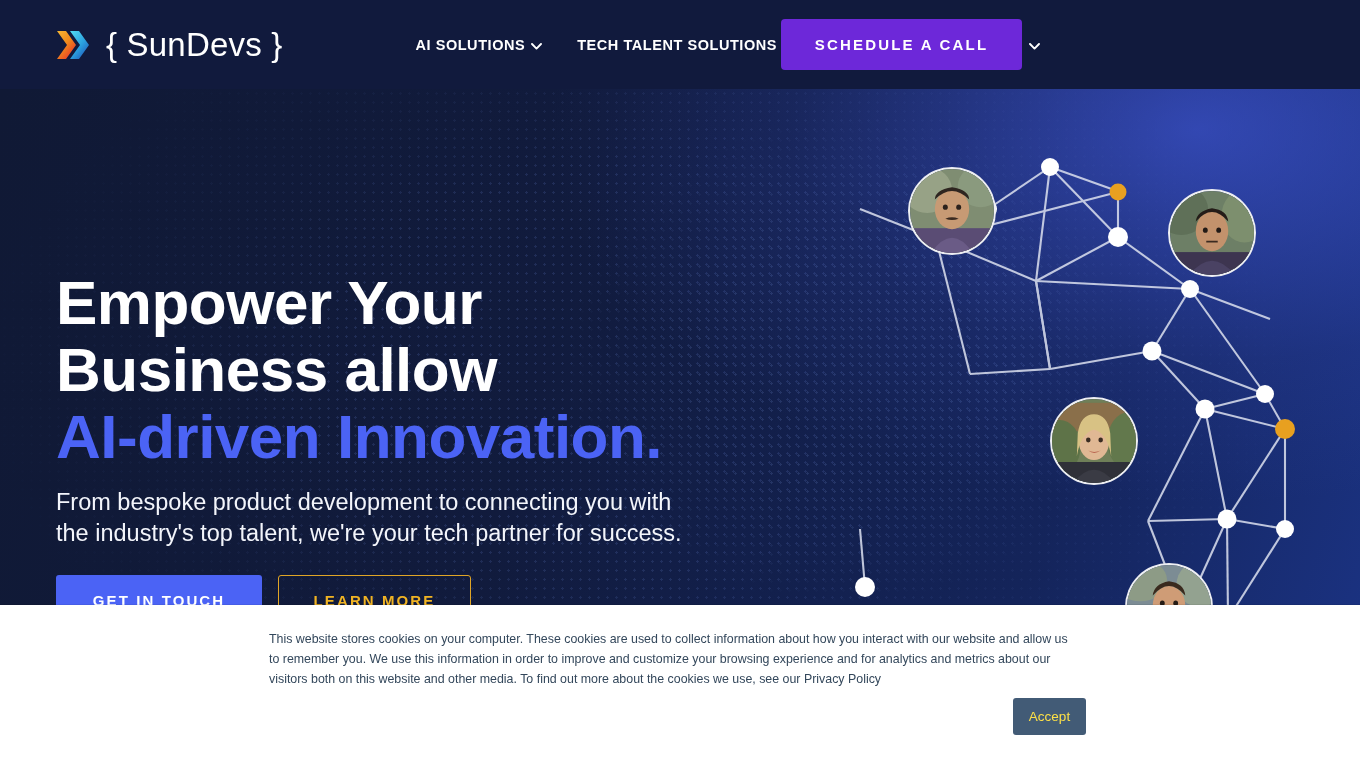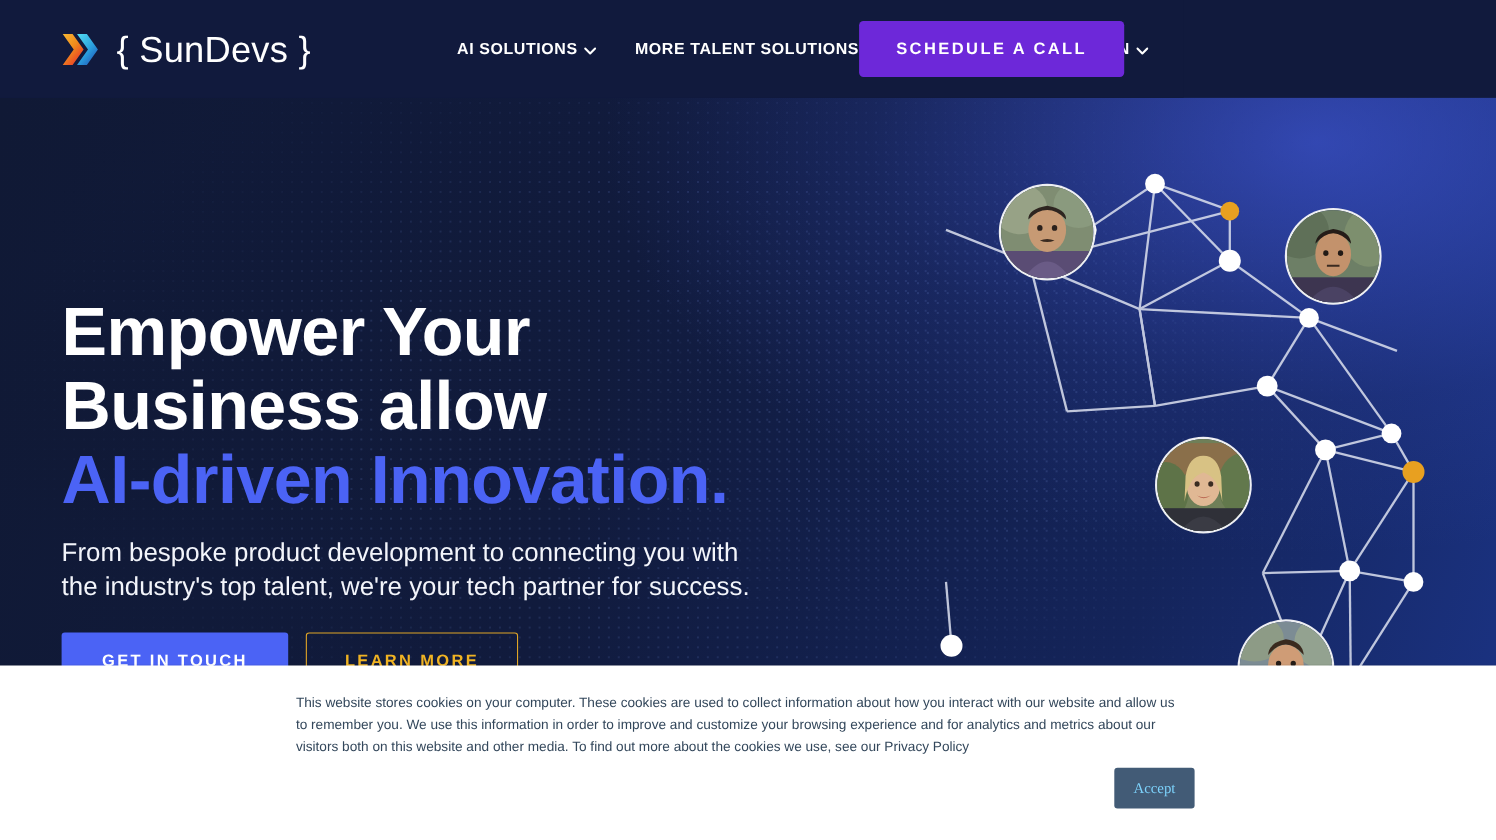--- a/index.html
+++ b/index.html
@@ -208,24 +208,24 @@
     color: #33475b;
     font-family: "Liberation Sans", sans-serif;
   }
   .cookie-accept {
     position: absolute;
     left: 1013px;
     top: 93px;
     width: 73px;
     height: 37px;
     background: #425b76;
-    color: #7dd3fc;
+    color: #fde047;
     border: none;
     border-radius: 3px;
-    font-family: Liberation Serif, serif;
+    font-family: Liberation Sans, sans-serif;
     font-size: 13.5px;
     cursor: pointer;
   }
 </style>
 </head>
 <body>
 
 <div class="page">
 
   <header class="header">
@@ -255,21 +255,21 @@
     <nav class="nav">
       <div class="nav-item">
         <span>AI SOLUTIONS</span>
         <span class="chev">
           <svg width="11" height="7" viewBox="0 0 11 7">
               <path d="M1 1 L5.5 5.6 L10 1" stroke="#ffffff" stroke-width="1.9" fill="none" stroke-linecap="round" stroke-linejoin="round"></path>
             </svg>
         </span>
       </div>
       <div class="nav-item">
-        <span>MORE TALENT SOLUTIONS</span>
+        <span>TECH TALENT SOLUTIONS</span>
         <span class="chev">
           <svg width="11" height="7" viewBox="0 0 11 7">
               <path d="M1 1 L5.5 5.6 L10 1" stroke="#ffffff" stroke-width="1.9" fill="none" stroke-linecap="round" stroke-linejoin="round"></path>
             </svg>
         </span>
       </div>
       <div class="nav-item">
         <span>SOLUTIONS</span>
         <span class="chev">
           <svg width="11" height="7" viewBox="0 0 11 7">

